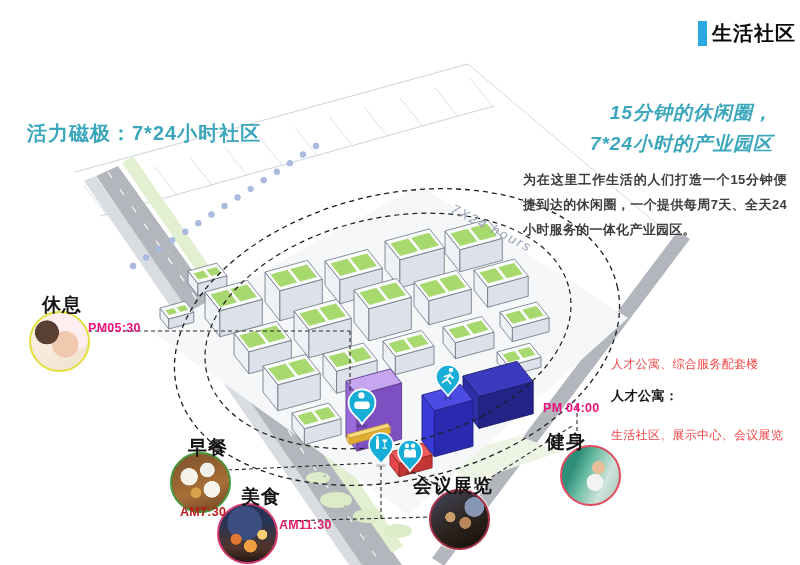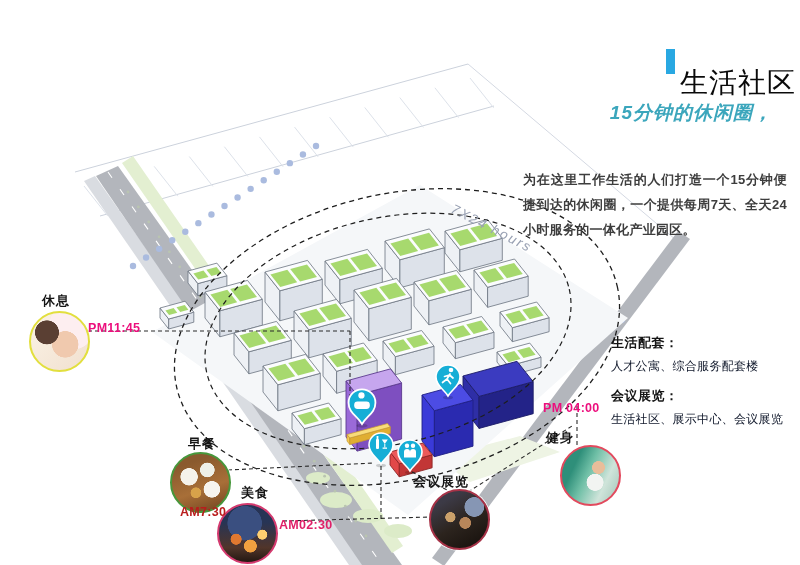--- a/index.html
+++ b/index.html
@@ -3,36 +3,36 @@
 <meta charset="utf-8">
 <style>
   html,body{margin:0;padding:0;background:#ffffff;}
   #stage{position:relative;width:800px;height:565px;background:#ffffff;overflow:hidden;
          font-family:"Liberation Sans","DejaVu Sans",sans-serif;}
   #map{position:absolute;left:0;top:0;}
 
   
   .page-title{position:absolute;top:20px;right:4px;display:flex;align-items:center;}
   .title-bar{width:9px;height:25px;background:#29a8e2;margin-right:5px;}
-  .title-text{font-size:28px;font-weight:400;color:#0a0a0a;letter-spacing:1px;margin-top:44px;}
+  .title-text{font-size:20px;font-weight:700;color:#0a0a0a;letter-spacing:1px;}
 
   .left-title{position:absolute;left:27px;top:120px;font-size:20px;font-weight:800;
               color:#3ba6bc;letter-spacing:1px;}
   .right-title{position:absolute;right:27px;top:97px;text-align:right;font-size:19px;
                font-weight:800;color:#3ba6bc;line-height:31px;letter-spacing:1px;font-style:italic;}
   .intro{position:absolute;left:523px;top:167px;width:264px;font-size:13px;font-weight:600;
          color:#3d3d3d;line-height:25px;text-align:justify;letter-spacing:.3px;}
 
   .anno{position:absolute;left:611px;width:185px;}
   .anno-life{top:334px;} .anno-industry{top:387px;}
   .anno-label{font-size:13px;font-weight:800;color:#141414;letter-spacing:.5px;}
-  .anno-content{font-size:12px;color:#0f172a;margin-top:6px;letter-spacing:.3px;}
+  .anno-content{font-size:12px;color:#ef4444;margin-top:22px;letter-spacing:.3px;}
 
   
-  .c-label{position:absolute;font-size:13px;font-weight:800;color:#141414;letter-spacing:1px;font-family:Liberation Serif, serif;}
+  .c-label{position:absolute;font-size:19px;font-weight:800;color:#141414;letter-spacing:1px;font-family:Liberation Serif, serif;}
   .c-time{position:absolute;font-size:12.5px;font-weight:800;letter-spacing:.3px;}
   .photo{position:absolute;width:57px;height:57px;border-radius:50%;border:2.5px solid #ccc;
          box-shadow:0 0 0 1px rgba(255,255,255,.9);}
   .photo-rest{background:
      radial-gradient(circle at 28% 34%,#5a3f33 0 21%,rgba(0,0,0,0) 22%),
      radial-gradient(circle at 60% 55%,#f0c9ae 0 28%,rgba(0,0,0,0) 29%),
      radial-gradient(circle at 72% 24%,#fdeef0 0 38%,rgba(0,0,0,0) 39%),
      linear-gradient(135deg,#fbf3e6,#f1e0cf);}
   .photo-breakfast{background:
      radial-gradient(circle at 30% 40%,#f5f2ea 0 16%,rgba(0,0,0,0) 17%),
@@ -303,46 +303,47 @@
         </g>
       </g>
     <text id="ellipse-label" x="450" y="212" transform="rotate(27 450 212)" fill="#99a1b3" font-size="13.5" letter-spacing="2" font-style="italic">7X24 hours</text>
   </svg>
 
   <div class="page-title">
     <div class="title-bar" style="background: rgb(41, 168, 226);"></div>
     <div class="title-text">生活社区</div>
   </div>
 
+  <div class="left-title">活力磁极：7*24小时社区</div>
 
   <div class="right-title">
     <div>15分钟的休闲圈，</div>
+    <div>7*24小时的产业园区</div>
   </div>
 
   <div class="intro">为在这里工作生活的人们打造一个15分钟便捷到达的休闲圈，一个提供每周7天、全天24小时服务的一体化产业园区。</div>
 
   <div class="anno anno-life">
-    <div class="anno-label">生活配套：</div>
     <div class="anno-content">人才公寓、综合服务配套楼</div>
   </div>
   <div class="anno anno-industry">
-    <div class="anno-label">会议展览：</div>
+    <div class="anno-label">人才公寓：</div>
     <div class="anno-content">生活社区、展示中心、会议展览</div>
   </div>
 
   <div class="photo photo-rest" style="left: 29px; top: 311px; border-color: rgb(226, 223, 62);"></div>
   <div class="photo photo-breakfast" style="left: 170px; top: 452px; border-color: rgb(71, 151, 59);"></div>
   <div class="photo photo-food" style="left: 217px; top: 503px; border-color: rgb(212, 58, 111);"></div>
   <div class="photo photo-fitness" style="left: 560px; top: 445px; border-color: rgb(226, 74, 94);"></div>
   <div class="photo photo-conference" style="left: 429px; top: 489px; border-color: rgb(166, 50, 71);"></div>
 
   <div class="c-label" style="left:42px;top:292px;">休息</div>
   <div class="c-label" style="left:188px;top:435px;">早餐</div>
   <div class="c-label" style="left:229px;top:484px;padding-left:12px;">美食</div>
   <div class="c-label" style="left:546px;top:429px;">健身</div>
   <div class="c-label" style="left:413px;top:473px;">会议展览</div>
 
-  <div class="c-time" id="time-rest" style="left: 88px; top: 321px; color: rgb(236, 15, 125);">PM11:45</div>
+  <div class="c-time" id="time-rest" style="left: 88px; top: 321px; color: rgb(236, 15, 125);">PM05:30</div>
   <div class="c-time" id="time-breakfast" style="left: 180px; top: 505px; color: #b91c1c;">AM7:30</div>
-  <div class="c-time" id="time-food" style="left: 279px; top: 518px; color: rgb(224, 31, 104);">AM02:30</div>
+  <div class="c-time" id="time-food" style="left: 279px; top: 518px; color: rgb(224, 31, 104);">AM11:30</div>
   <div class="c-time" id="time-fitness" style="left: 543px; top: 401px; color: rgb(236, 15, 125);">PM 04:00</div>
 
 </div>
 
 </body></html>

